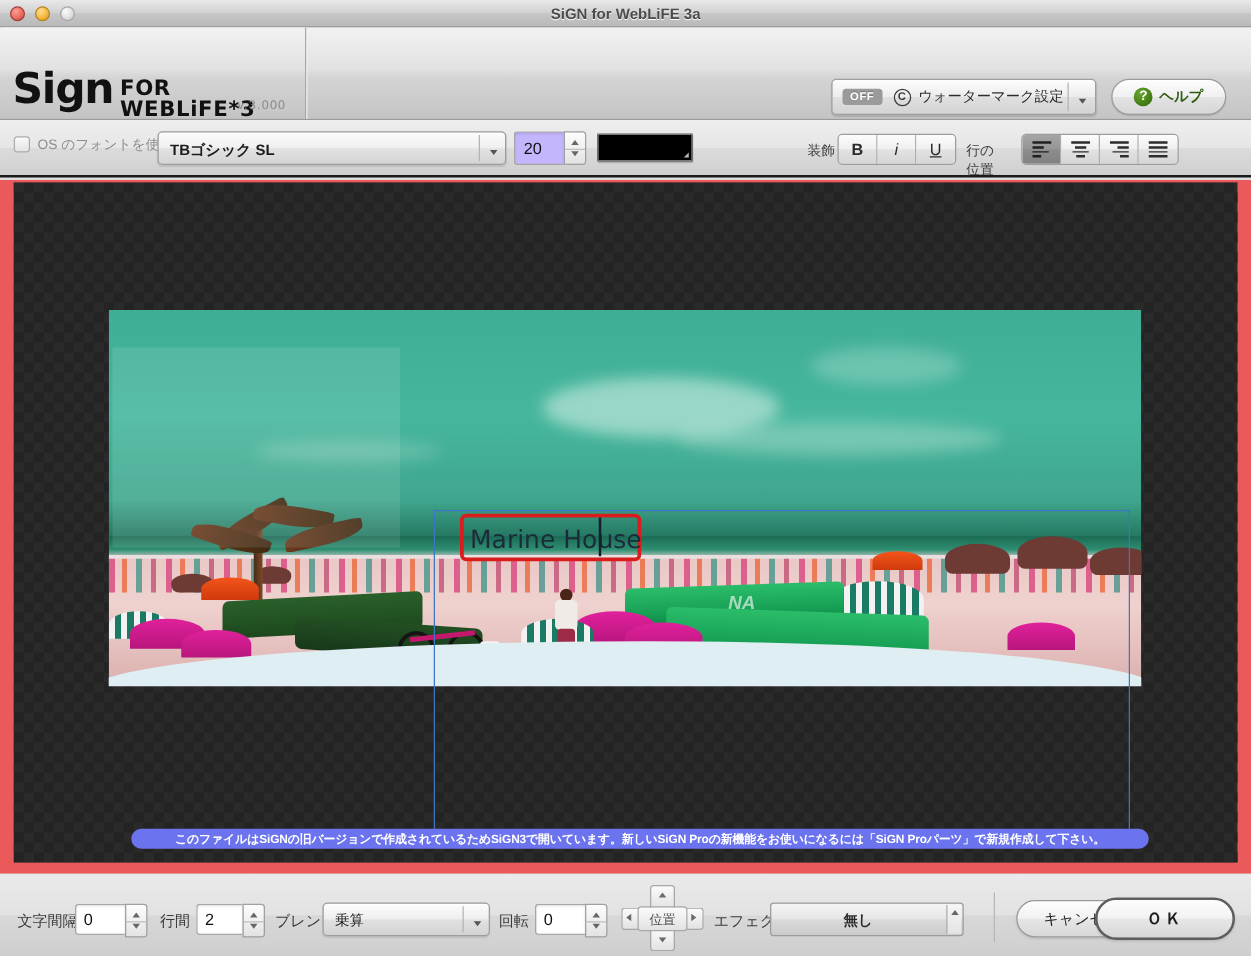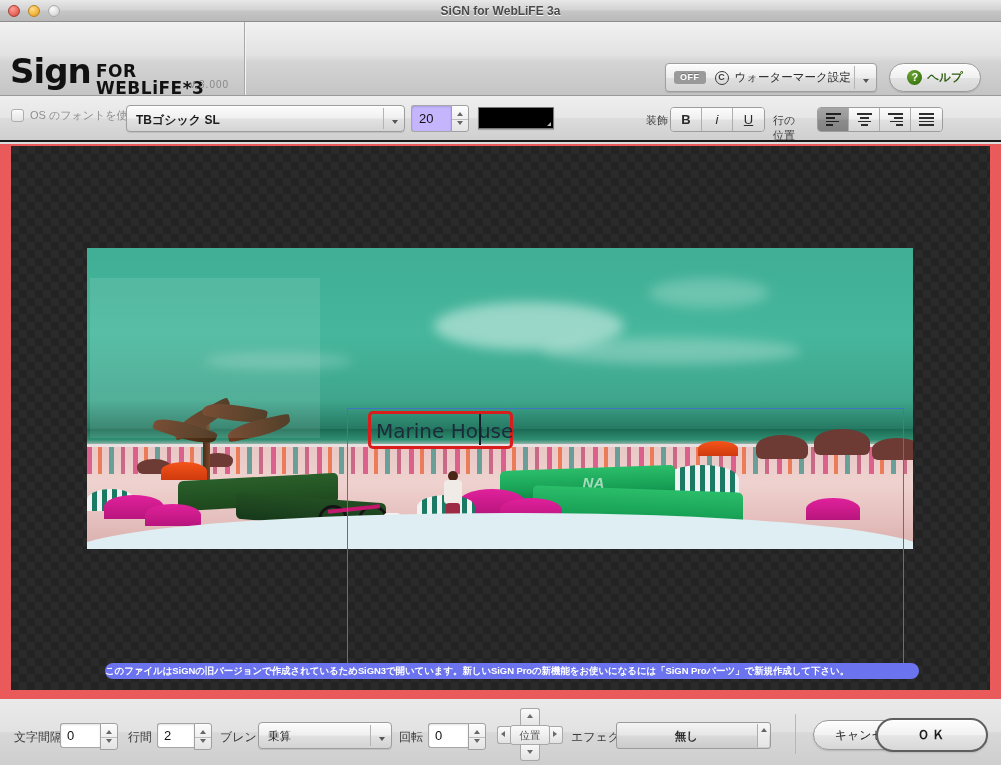--- a/index.html
+++ b/index.html
@@ -340,21 +340,21 @@
   }
   .sel-frame {
     position: absolute; left: 336px; top: 262px; width: 557px; height: 270px;
     border: 1px solid #3d76c4;
   }
 
   
   .notice {
     position: absolute; left: 94px; bottom: 11px; width: 814px; height: 16px;
     background: #6b74ee; border-radius: 8px;
-    display: flex; align-items: center; 
+    display: flex; align-items: center; justify-content: center;
   }
   .notice span {
     font-size: 9.5px; font-weight: bold; color: #ffffff;
     letter-spacing: -.1px; white-space: nowrap;
   }
 
   
   .bottombar {
     position: absolute; left: 0; top: 699px; width: 1001px; height: 66px;
     background: linear-gradient(to bottom, #eaeaea 0%, #e2e2e2 50%, #d8d8d8 51%, #cecece 100%);

